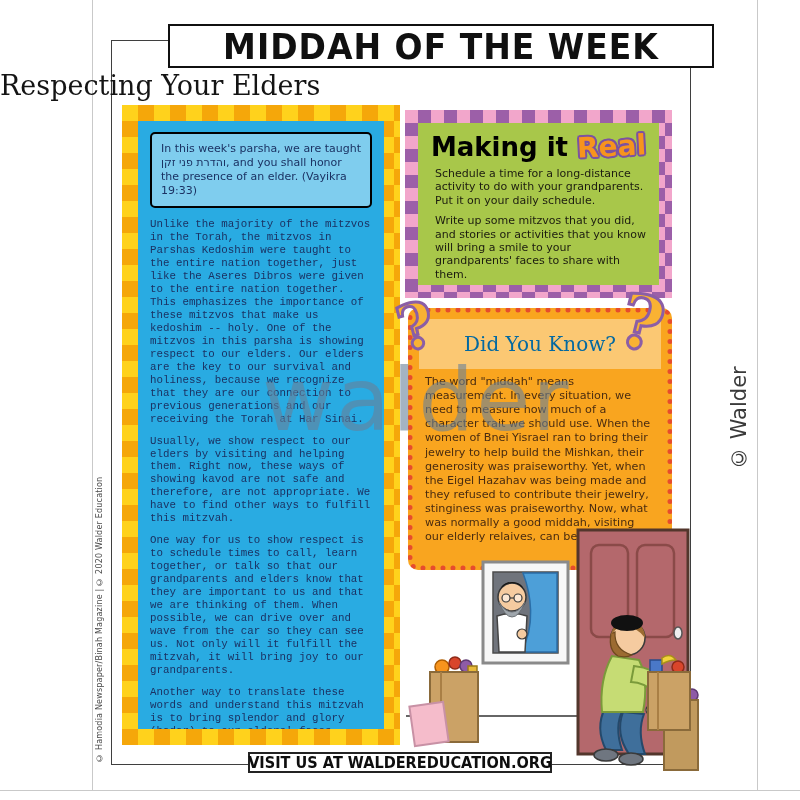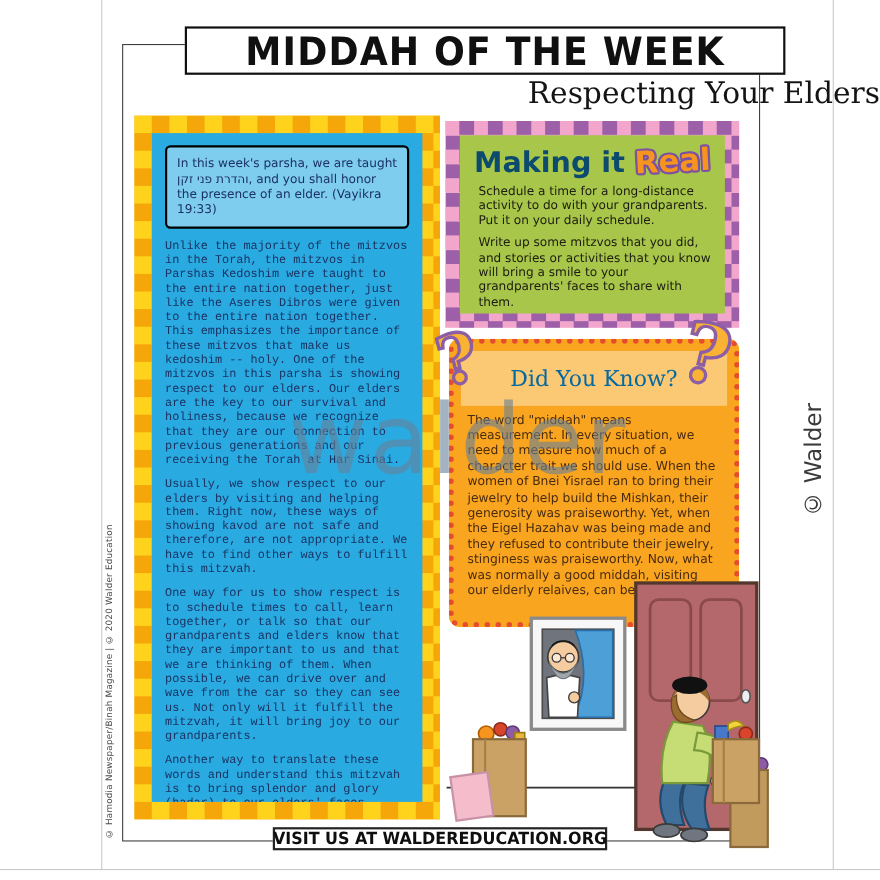--- a/index.html
+++ b/index.html
@@ -20,21 +20,21 @@
   .title-box{
     position:absolute;left:168px;top:24px;width:546px;height:44px;
     background:#ffffff;border:2.5px solid #101010;box-sizing:border-box;
     display:flex;align-items:center;justify-content:center;z-index:2;
   }
   .title-text{
     font-size:33px;font-weight:bold;letter-spacing:1px;color:#101010;
     white-space:nowrap;transform:scaleY(1.08);
   }
   .subtitle{
-    position:absolute;left:0;top:70px;width:800px;text-align:right;
+    position:absolute;left:0;top:70px;width:800px;text-align:left;
     font-family:"DejaVu Serif",serif;font-size:27px;color:#141414;z-index:2;
   }
 
   
   .left-col{
     position:absolute;left:122px;top:105px;width:278px;height:640px;
     background:repeating-conic-gradient(#F5A70A 0% 25%, #FFD21C 0% 50%);
     background-size:32px 32px;box-sizing:border-box;padding:16px;z-index:2;
   }
   .left-col-inner{
@@ -54,21 +54,21 @@
   .mir-box{
     position:absolute;left:405px;top:110px;width:267px;height:188px;
     background:repeating-conic-gradient(#9C5FA8 0% 25%, #F2A6CB 0% 50%);
     background-size:26px 26px;box-sizing:border-box;padding:13px;z-index:2;
   }
   .mir-inner{
     width:100%;height:100%;background:#A8C74A;box-sizing:border-box;
     padding:5px 11px;overflow:hidden;
   }
   .mir-title{text-align:center;font-size:26px;font-weight:bold;margin:2px 0 4px 0;white-space:nowrap;}
-  .mir-title .black{color:#0c4a6e;}
+  .mir-title .black{color:#000000;}
   .mir-title .real{
     color:#F7941D;display:inline-block;transform:rotate(-3deg);font-size:28px;
     text-shadow:-2px 0 #7C52A1,2px 0 #7C52A1,0 -2px #7C52A1,0 2px #7C52A1,
                 -1.5px -1.5px #7C52A1,1.5px -1.5px #7C52A1,-1.5px 1.5px #7C52A1,1.5px 1.5px #7C52A1;
   }
   .mir-para{font-size:11px;line-height:1.22;color:#1c1c10;margin:0 0 7px 6px;}
 
   
   .dyk-box{
     position:absolute;left:408px;top:308px;width:264px;height:262px;

